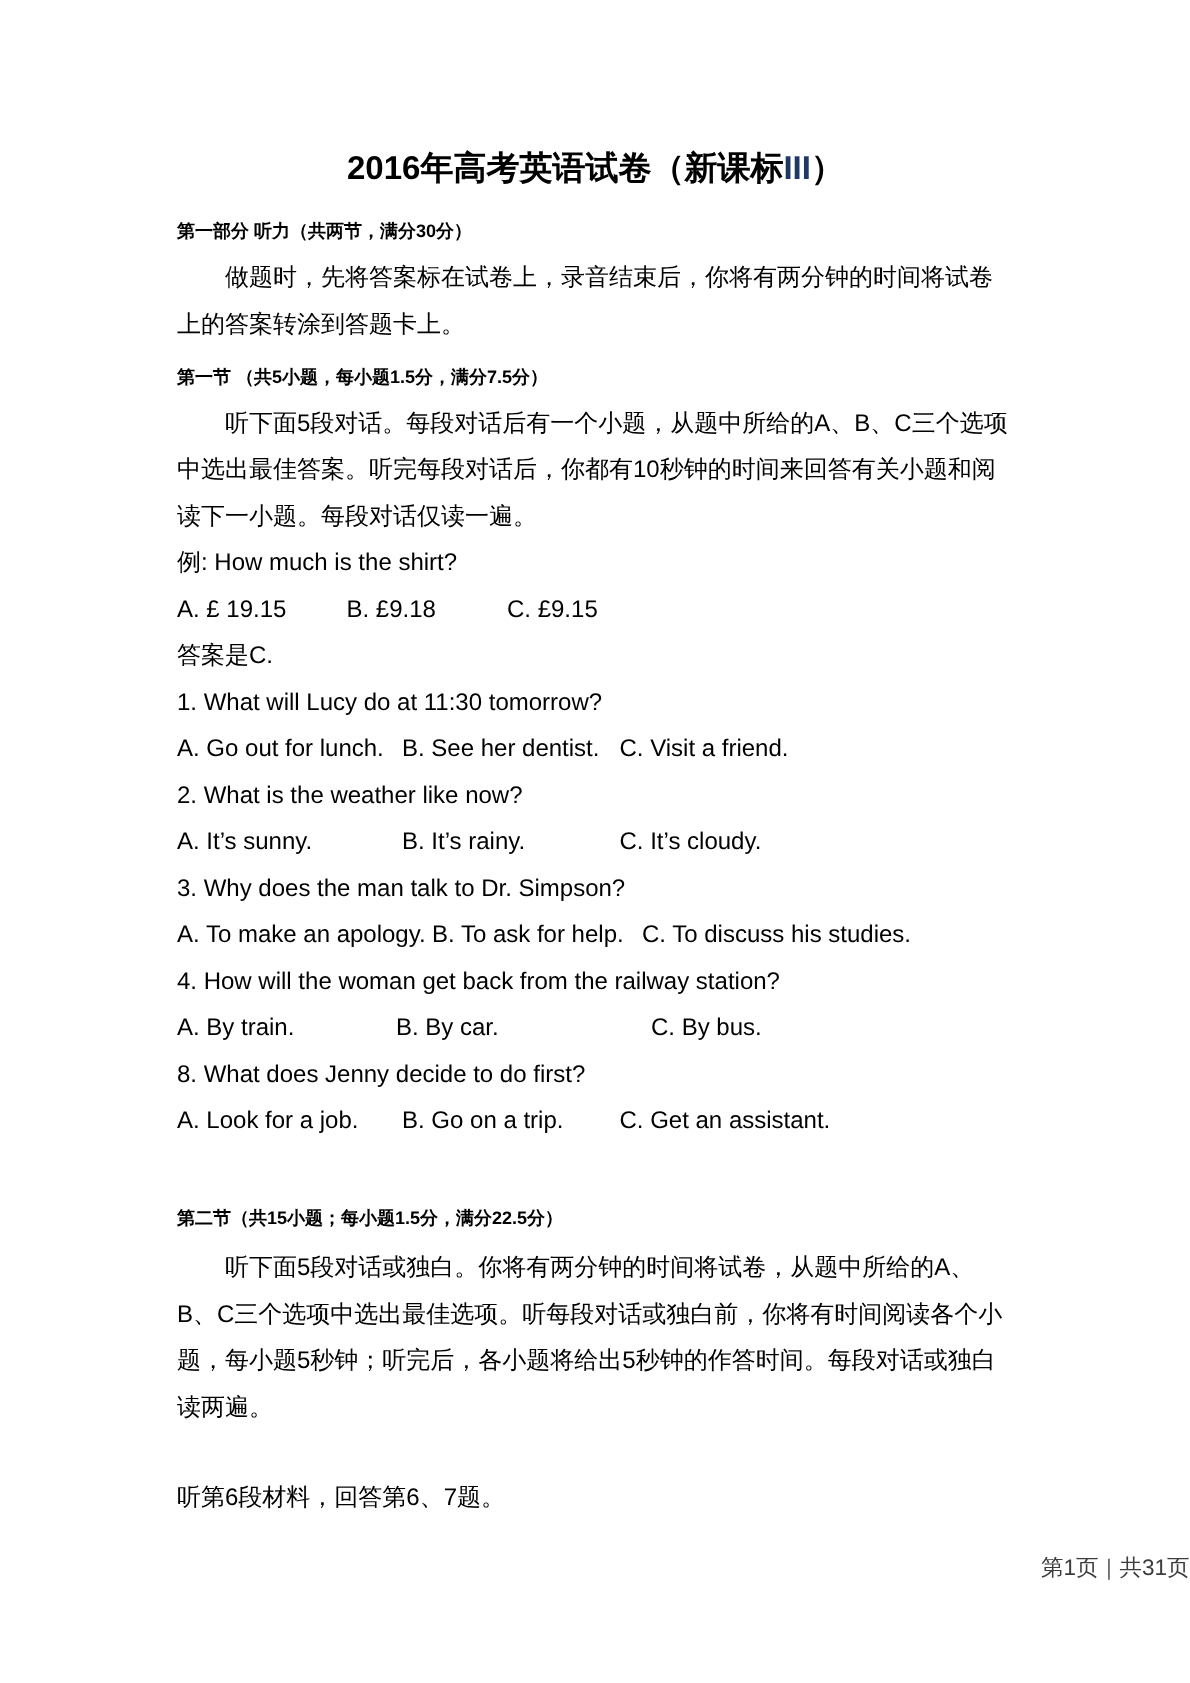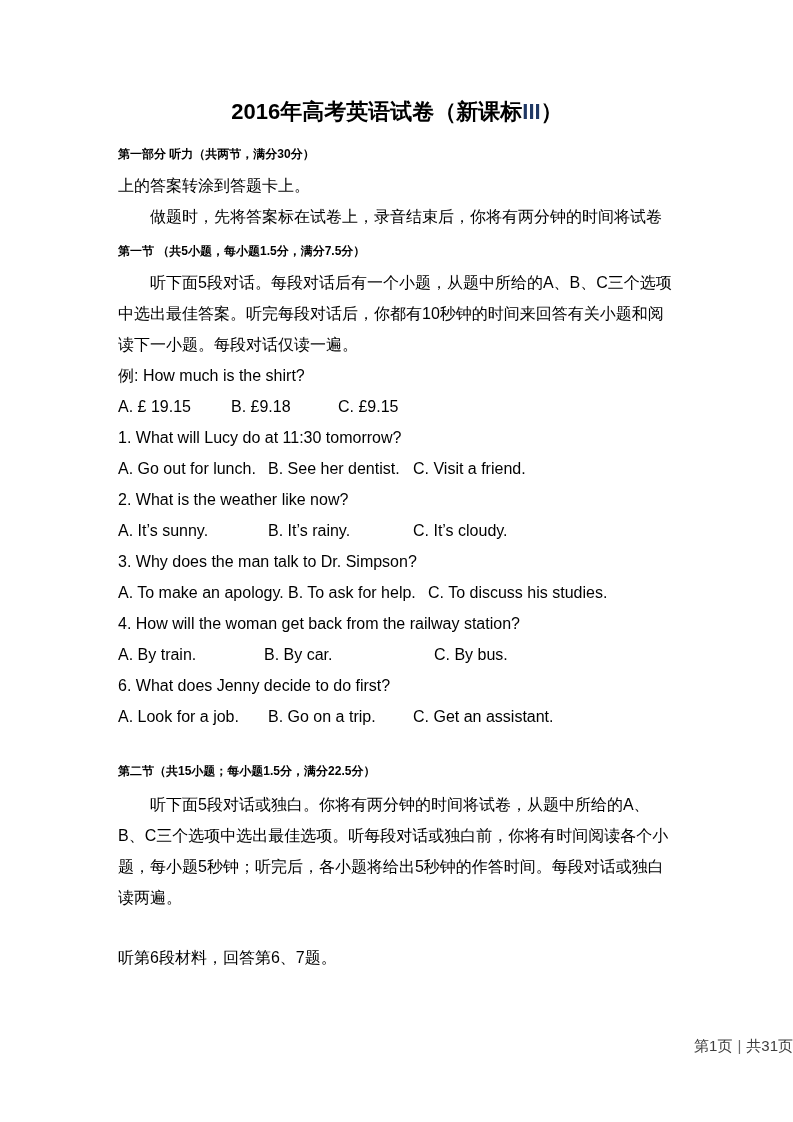--- a/index.html
+++ b/index.html
@@ -32,21 +32,21 @@
     white-space: nowrap;
   }
   .doc-title .roman { color: #1F3864; }
   .part-heading {
     font-size: 12px;
     line-height: 31px;
     font-weight: bold;
     white-space: nowrap;
   }
   .sec1-heading { margin-top: 4px; }
-  .sec2-heading { margin-top: 24px; }
+  .sec2-heading { margin-top: 34px; }
   .line {
     font-size: 16px;
     line-height: 31px;
     white-space: nowrap;
   }
   .indent { text-indent: 2em; }
   .s2-para { margin-top: 2px; }
   .opts {
     display: flex;
     font-size: 16px;
@@ -81,39 +81,40 @@
 <div class="page">
   <div class="content">
 
     <div class="doc-title">
       <span>2016年高考英语试卷（新课标</span><span class="roman">III</span><span>）</span>
     </div>
 
     <div class="part-heading">第一部分 听力（共两节，满分30分）</div>
 
     <div>
+      <div class="line indent">做题时，先将答案标在试卷上，录音结束后，你将有两分钟的时间将试卷</div>
       <div class="line">上的答案转涂到答题卡上。</div>
-      <div class="line indent">做题时，先将答案标在试卷上，录音结束后，你将有两分钟的时间将试卷</div>
     </div>
 
     <div class="part-heading sec1-heading">第一节 （共5小题，每小题1.5分，满分7.5分）</div>
 
     <div>
       <div class="line indent">听下面5段对话。每段对话后有一个小题，从题中所给的A、B、C三个选项</div>
       <div class="line">中选出最佳答案。听完每段对话后，你都有10秒钟的时间来回答有关小题和阅</div>
       <div class="line">读下一小题。每段对话仅读一遍。</div>
     </div>
 
     <div>
       <div class="line">例: How much is the shirt?</div>
       <div class="opts opts-ex">
         <span class="c1">A. £ 19.15</span>
         <span class="c2">B. £9.18</span>
         <span class="c3">C. £9.15</span>
       </div>
+      <div class="line">答案是C.</div>
     </div>
 
     <div>
       <div class="line">1. What will Lucy do at 11:30 tomorrow?</div>
       <div class="opts">
         <span class="c1">A. Go out for lunch.</span>
         <span class="c2">B. See her dentist.</span>
         <span class="c3">C. Visit a friend.</span>
       </div>
     </div>
@@ -139,21 +140,21 @@
     <div>
       <div class="line">4. How will the woman get back from the railway station?</div>
       <div class="opts opts-q4">
         <span class="c1">A. By train.</span>
         <span class="c2">B. By car.</span>
         <span class="c3">C. By bus.</span>
       </div>
     </div>
 
     <div>
-      <div class="line">6. What does Jenny decide to do first?</div>
+      <div class="line">8. What does Jenny decide to do first?</div>
       <div class="opts">
         <span class="c1">A. Look for a job.</span>
         <span class="c2">B. Go on a trip.</span>
         <span class="c3">C. Get an assistant.</span>
       </div>
     </div>
 
     <div class="part-heading sec2-heading">第二节（共15小题；每小题1.5分，满分22.5分）</div>
 
     <div class="s2-para">

